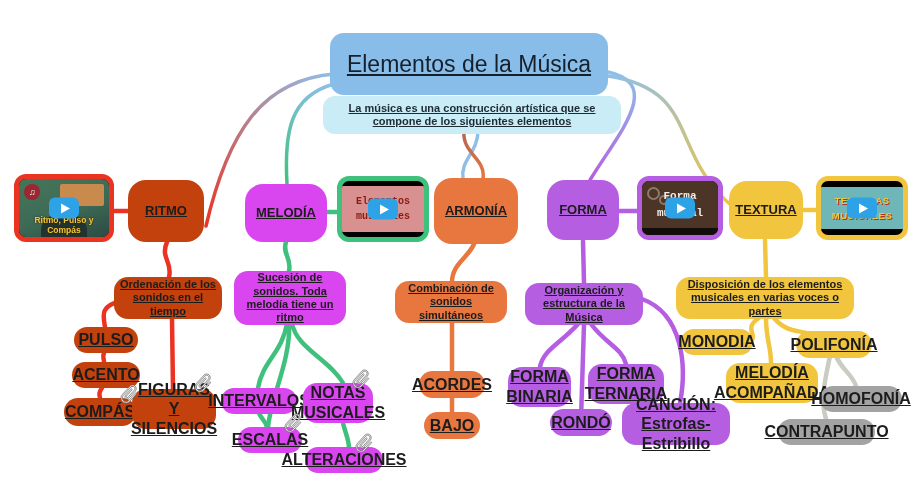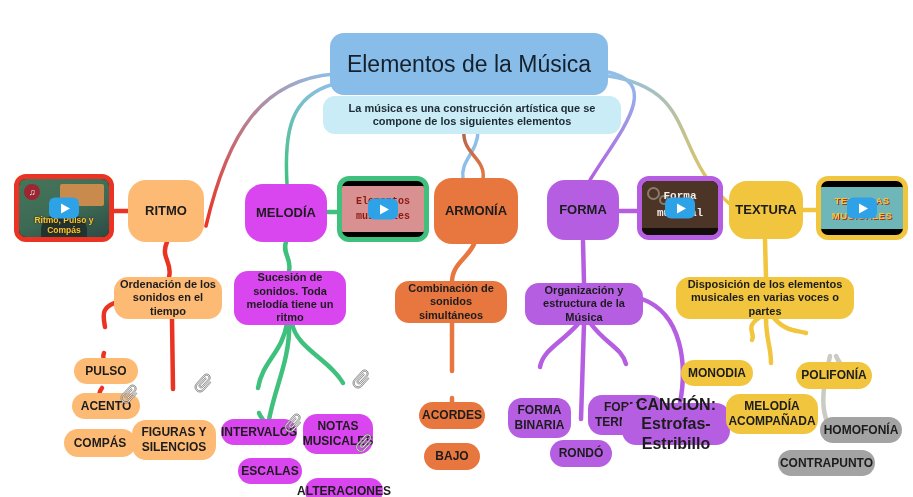--- a/index.html
+++ b/index.html
@@ -4,28 +4,28 @@
 <style>
   html,body{margin:0;padding:0;background:#ffffff;}
   .canvas{
     position:relative;width:913px;height:497px;overflow:hidden;
     font-family:"Liberation Sans", sans-serif;background:#ffffff;
   }
   svg.wires{position:absolute;left:0;top:0;z-index:0;}
   .node{
     position:absolute;z-index:2;box-sizing:border-box;
     display:flex;align-items:center;justify-content:center;text-align:center;
-    color:#1c1c1c;font-weight:600;line-height:1.22;padding:2px 6px;
+    color:#1c1c1c;font-weight:600;line-height:1.22;padding:2px 6px;text-decoration:underline;
   }
   .center-title{background:#88BDE9;border-radius:14px;font-size:23px;font-weight:500;color:#16202b;}
   .center-note{background:#CAECF7;border-radius:12px;font-size:11px;color:#1d2b33;}
   .main{border-radius:18px;font-size:13px;font-weight:600;}
   .desc{border-radius:14px;font-size:11px;}
-  .pill{border-radius:14px;font-size:12px;margin-top:31px;}
-  .red{background:#fdba74;}
+  .pill{border-radius:14px;font-size:16px;}
+  .red{background:#c2410c;}
   .green{background:#d946ef;}
   .orange{background:#E8773F;}
   .purple{background:#B55EE2;}
   .yellow{background:#F2C53E;}
   .gray{background:#a3a3a3;}
   .video{
     position:absolute;z-index:3;box-sizing:border-box;border-radius:12px;
     overflow:hidden;background:#000;
   }
   .v-red{border:5px solid #EB3323;}

